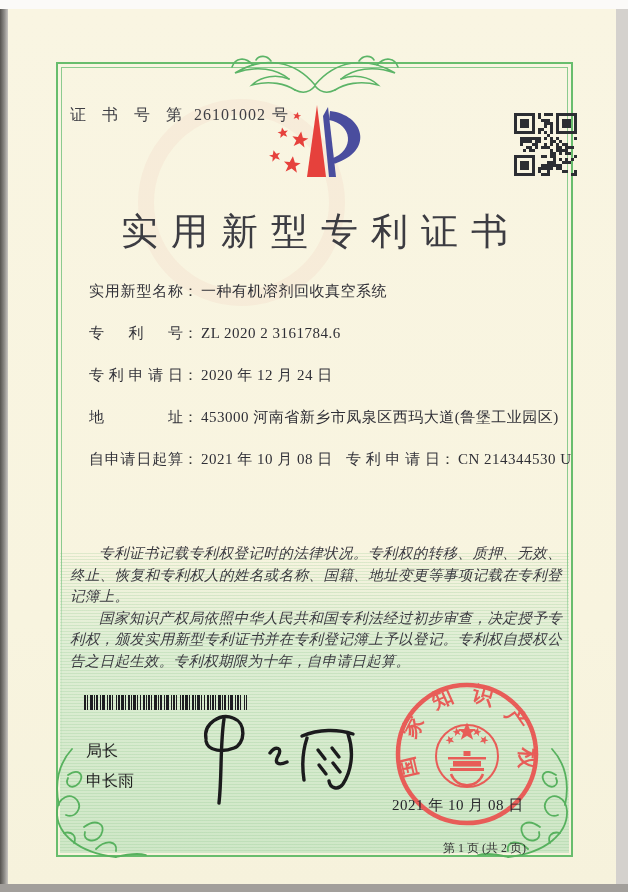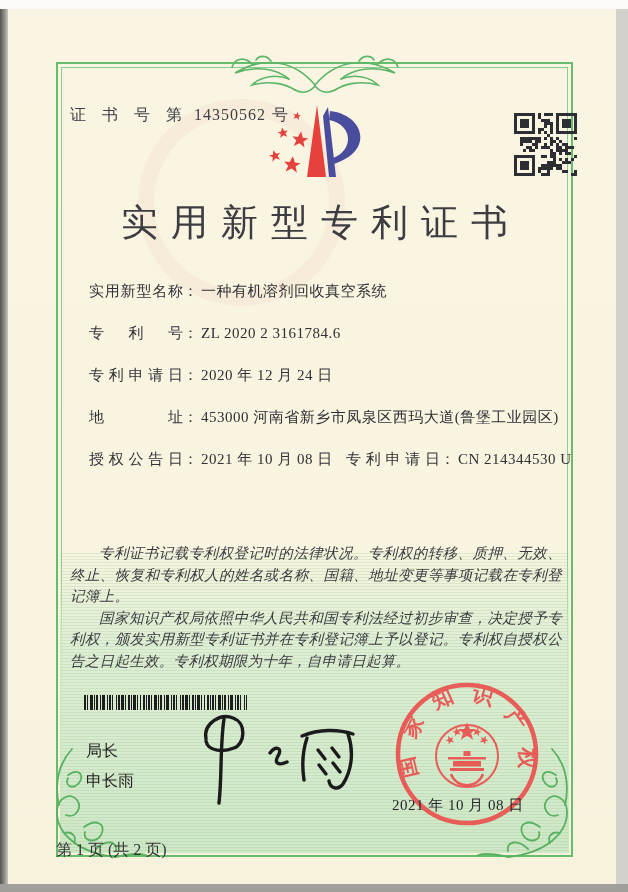--- a/index.html
+++ b/index.html
@@ -13,21 +13,21 @@
   .paper{position:absolute;left:8px;top:9px;width:608px;height:875px;
     background:linear-gradient(#f9f5e2,#f8f4df 70%,#f6f2dc);}
   .ghost-seal{position:absolute;left:130px;top:90px;width:175px;height:175px;border-radius:50%;
     border:16px solid rgba(225,130,115,0.07);}
   .cert-no{position:absolute;left:62px;top:96px;font-size:16px;color:#3f3f45;}
   .cert-no .sp{letter-spacing:6px;}
   .cert-no .num{letter-spacing:1px;padding:0 2px;}
   .logo{position:absolute;left:258px;top:94px;}
   .qr{position:absolute;left:506px;top:104px;width:63px;height:63px;}
   .qr i{position:absolute;background:#2c2e33;}
-  .title-wrap{position:absolute;left:48px;top:189px;width:517px;text-align:center;}
+  .title-wrap{position:absolute;left:48px;top:198px;width:517px;text-align:center;}
   .title{font-size:37px;letter-spacing:13px;color:#3c3c42;font-weight:500;white-space:nowrap;
     text-indent:13px;}
   .frame{position:absolute;left:48px;top:53px;width:517px;height:795px;
     border:2px solid #68bd6d;box-sizing:border-box;}
   .frame-inner{position:absolute;left:3px;top:3px;right:3px;bottom:3px;border:1px solid #8ccb8f;}
   .tint{position:absolute;left:2px;right:2px;bottom:2px;height:300px;
     background:
       repeating-linear-gradient(to bottom,rgba(130,192,130,0.22) 0 1px,rgba(130,192,130,0) 1px 3px),
       linear-gradient(to bottom,rgba(228,242,221,0) 0%,rgba(219,237,211,0.85) 30%,rgba(207,231,199,1) 100%);}
   .ornament-top{position:absolute;left:214px;top:30px;}
@@ -44,22 +44,22 @@
     color:#3a3a40;font-style:italic;letter-spacing:0.3px;}
   .paras p{margin:0;text-indent:2em;text-align:justify;}
   .barcode{position:absolute;left:76px;top:686px;width:163px;height:15px;overflow:hidden;}
   .barcode i{position:absolute;top:0;height:100%;background:#1d1d20;}
   .issuer{position:absolute;left:78px;top:727px;font-family:"Liberation Sans","DejaVu Sans",sans-serif;
     font-size:16px;color:#222;line-height:30px;}
   .signature{position:absolute;left:182px;top:694px;}
   .seal{position:absolute;left:383px;top:671px;opacity:0.93;}
   .seal-date{position:absolute;left:384px;top:787px;width:130px;font-size:15px;color:#26262b;
     white-space:nowrap;letter-spacing:0.5px;}
-  .footer-page{position:absolute;left:48px;top:831px;width:470px;text-align:left;
-    font-size:16px;color:#333;}
+  .footer-page{position:absolute;left:48px;top:831px;width:470px;text-align:right;
+    font-size:12px;color:#333;}
   .back-note{position:absolute;left:48px;top:860px;width:517px;text-align:center;
     font-size:15px;color:#38383e;font-style:italic;letter-spacing:1px;}
 </style>
 </head>
 <body>
 
 <div class="scan">
   <div class="edge-top"></div>
   <div class="edge-left"></div>
   <div class="edge-right"></div>
@@ -103,21 +103,21 @@
 
     <svg class="flourish" style="left:36px;top:732px" width="106" height="120" viewBox="0 0 106 120">
       <use href="#flourish-bl"></use>
     </svg>
     <svg class="flourish" style="left:466px;top:732px" width="106" height="120" viewBox="0 0 106 120">
       <use href="#flourish-bl" transform="translate(106,0) scale(-1,1)"></use>
     </svg>
 
     <div class="cert-no">
       <span class="sp">证 书 号 第</span>
-      <span class="num">14350562</span>
+      <span class="num">26101002</span>
       <span class="sp">号</span>
     </div>
 
     <svg class="logo" width="112" height="80" viewBox="0 0 112 80">
       <polygon points="51,2 60,74 41,74" fill="#e6413c"></polygon>
       <path d="M62,4 L70,74 L63,74 L57,13 Z" fill="#4a4d9e"></path>
       <path d="M64,8 C98,12 107,46 73,59 C69,61 66,62 65,56 C90,47 86,21 63,17 Z" fill="#4a4d9e"></path>
       <use href="#star5" fill="#e6413c" transform="translate(31,13) scale(0.42) rotate(12)"></use>
       <use href="#star5" fill="#e6413c" transform="translate(17,30) scale(0.55) rotate(-10)"></use>
       <use href="#star5" fill="#e6413c" transform="translate(34,37) scale(0.85) rotate(8)"></use>
@@ -349,21 +349,21 @@
       <div class="row">
         <span class="lbl">专利号</span><span class="colon">：</span><span class="val">ZL 2020 2 3161784.6</span>
       </div>
       <div class="row">
         <span class="lbl">专利申请日</span><span class="colon">：</span><span class="val">2020 年 12 月 24 日</span>
       </div>
       <div class="row">
         <span class="lbl">地址</span><span class="colon">：</span><span class="val">453000 河南省新乡市凤泉区西玛大道(鲁堡工业园区)</span>
       </div>
       <div class="row">
-        <span class="lbl">授权公告日</span><span class="colon">：</span><span class="val">2021 年 10 月 08 日</span>
+        <span class="lbl">自申请日起算</span><span class="colon">：</span><span class="val">2021 年 10 月 08 日</span>
         <span class="pair2">
           <span class="lbl">专利申请日</span><span class="colon">：</span><span class="val">CN 214344530 U</span>
         </span>
       </div>
     </div>
 
     <div class="paras">
       <p>专利证书记载专利权登记时的法律状况。专利权的转移、质押、无效、终止、恢复和专利权人的姓名或名称、国籍、地址变更等事项记载在专利登记簿上。</p>
       <p>国家知识产权局依照中华人民共和国专利法经过初步审查，决定授予专利权，颁发实用新型专利证书并在专利登记簿上予以登记。专利权自授权公告之日起生效。专利权期限为十年，自申请日起算。</p>
     </div>

